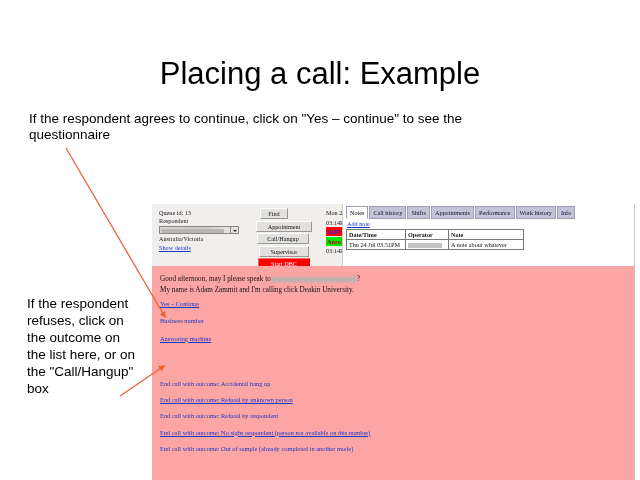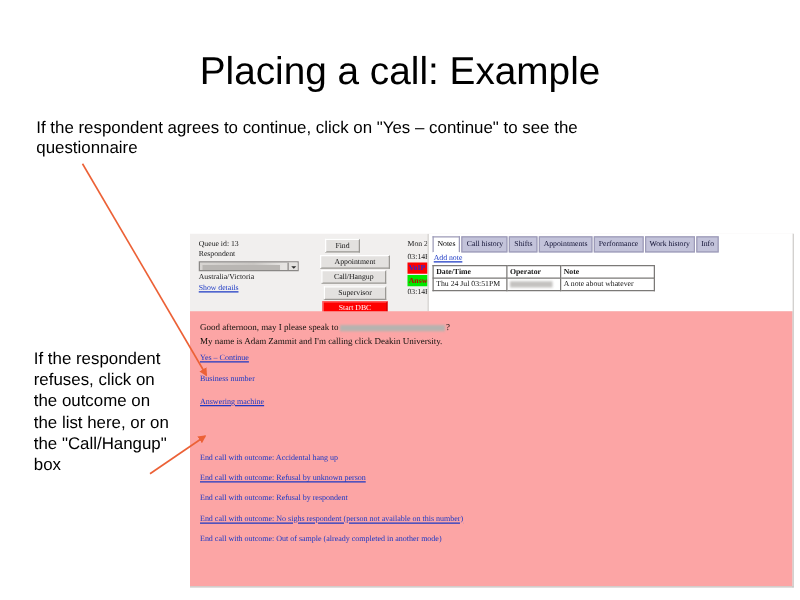--- a/index.html
+++ b/index.html
@@ -9,21 +9,21 @@
   body {
     width: 640px;
     height: 480px;
     background: #ffffff;
     font-family: "Liberation Sans", sans-serif;
     overflow: hidden;
     position: relative;
   }
   #slide {
     position: absolute;
-    left: 0; top: 1px;
+    left: 0; top: 18px;
     width: 640px;
     height: 384px;
     background: #ffffff;
   }
 
   
   #slide-title {
     position: absolute;
     left: 0;
     top: 38px;

